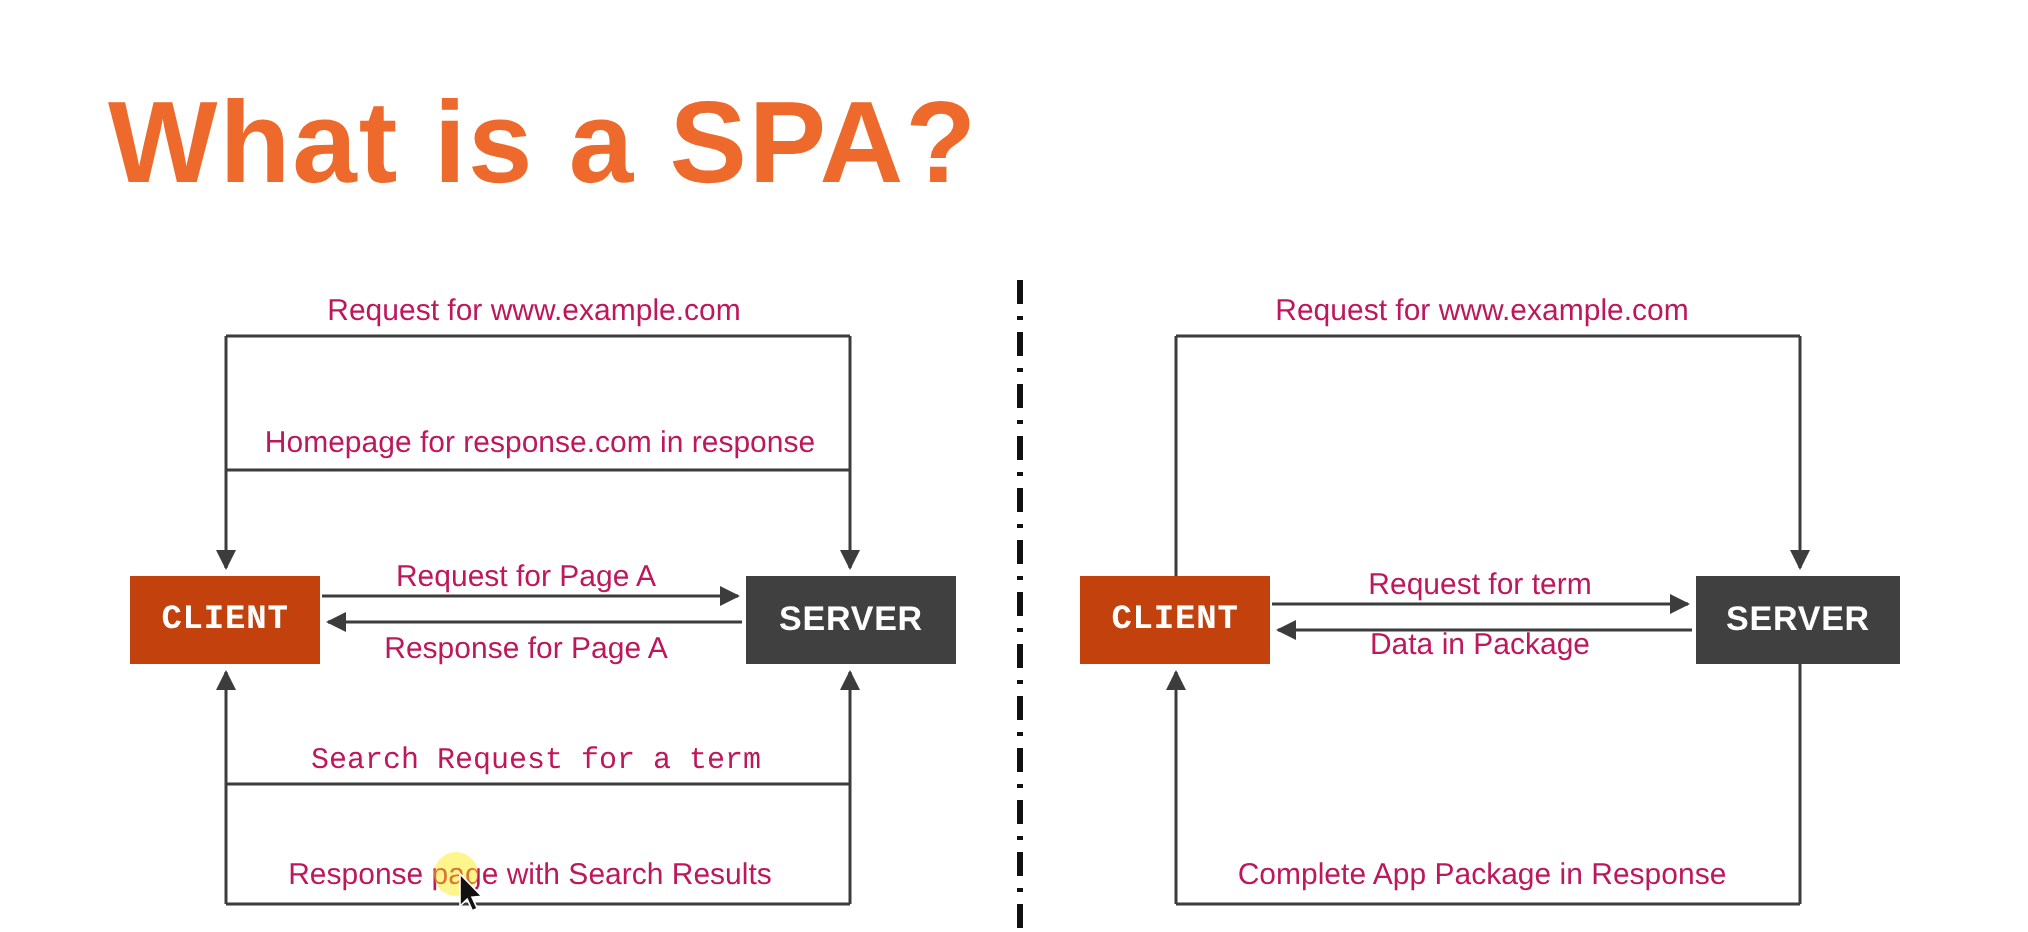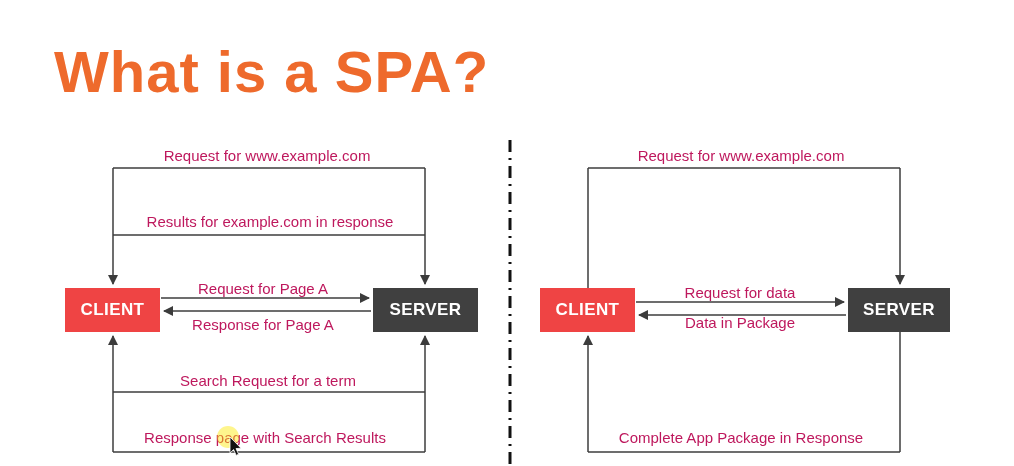--- a/index.html
+++ b/index.html
@@ -34,21 +34,21 @@
     line-height:1;
   }
   .node{
     position:absolute;
     display:flex;align-items:center;justify-content:center;
     color:#ffffff;
     font-weight:bold;
     font-size:17px;
     letter-spacing:0.4px;
   }
-  .node.client{background:#ef4444;}
+  .node.client{background:#c2410c;font-family:Liberation Mono, monospace;}
   .node.server{background:#404040;}
   .cursor-layer{
     position:absolute;left:0;top:0;width:1014px;height:466px;
     pointer-events:none;
   }
 </style>
 </head>
 <body>
 
 <div class="canvas">
@@ -86,37 +86,37 @@
       <line x1="588" y1="452" x2="588" y2="336" marker-end="url(#arr)"></line>
       <line x1="900" y1="332" x2="900" y2="452"></line>
       <line x1="588" y1="452" x2="900" y2="452"></line>
     </g>
 
     <line x1="510" y1="140" x2="510" y2="466" stroke="#111111" stroke-width="3" stroke-dasharray="12 6 2 6"></line>
   </svg>
 
   <div>
     <div class="lbl" style="left:267px;top:148px;">Request for www.example.com</div>
-    <div class="lbl" style="left:270px;top:214px;">Results for example.com in response</div>
+    <div class="lbl" style="left:270px;top:214px;">Homepage for response.com in response</div>
     <div class="lbl" style="left:263px;top:281px;">Request for Page A</div>
     <div class="lbl" style="left:263px;top:317px;">Response for Page A</div>
-    <div class="lbl" style="left:268px;top:373px;">Search Request for a term</div>
+    <div class="lbl" style="left:268px;top:373px;font-family:Liberation Mono, monospace;">Search Request for a term</div>
     <div class="lbl" style="left:265px;top:430px;">Response page with Search Results</div>
 
     <div class="node client" style="left:65px;top:288px;width:95px;height:44px;">
       <span>CLIENT</span>
     </div>
     <div class="node server" style="left:373px;top:288px;width:105px;height:44px;">
       <span>SERVER</span>
     </div>
   </div>
 
   <div>
     <div class="lbl" style="left:741px;top:148px;">Request for www.example.com</div>
-    <div class="lbl" style="left:740px;top:285px;">Request for data</div>
+    <div class="lbl" style="left:740px;top:285px;">Request for term</div>
     <div class="lbl" style="left:740px;top:315px;">Data in Package</div>
     <div class="lbl" style="left:741px;top:430px;">Complete App Package in Response</div>
 
     <div class="node client" style="left:540px;top:288px;width:95px;height:44px;">
       <span>CLIENT</span>
     </div>
     <div class="node server" style="left:848px;top:288px;width:102px;height:44px;">
       <span>SERVER</span>
     </div>
   </div>

